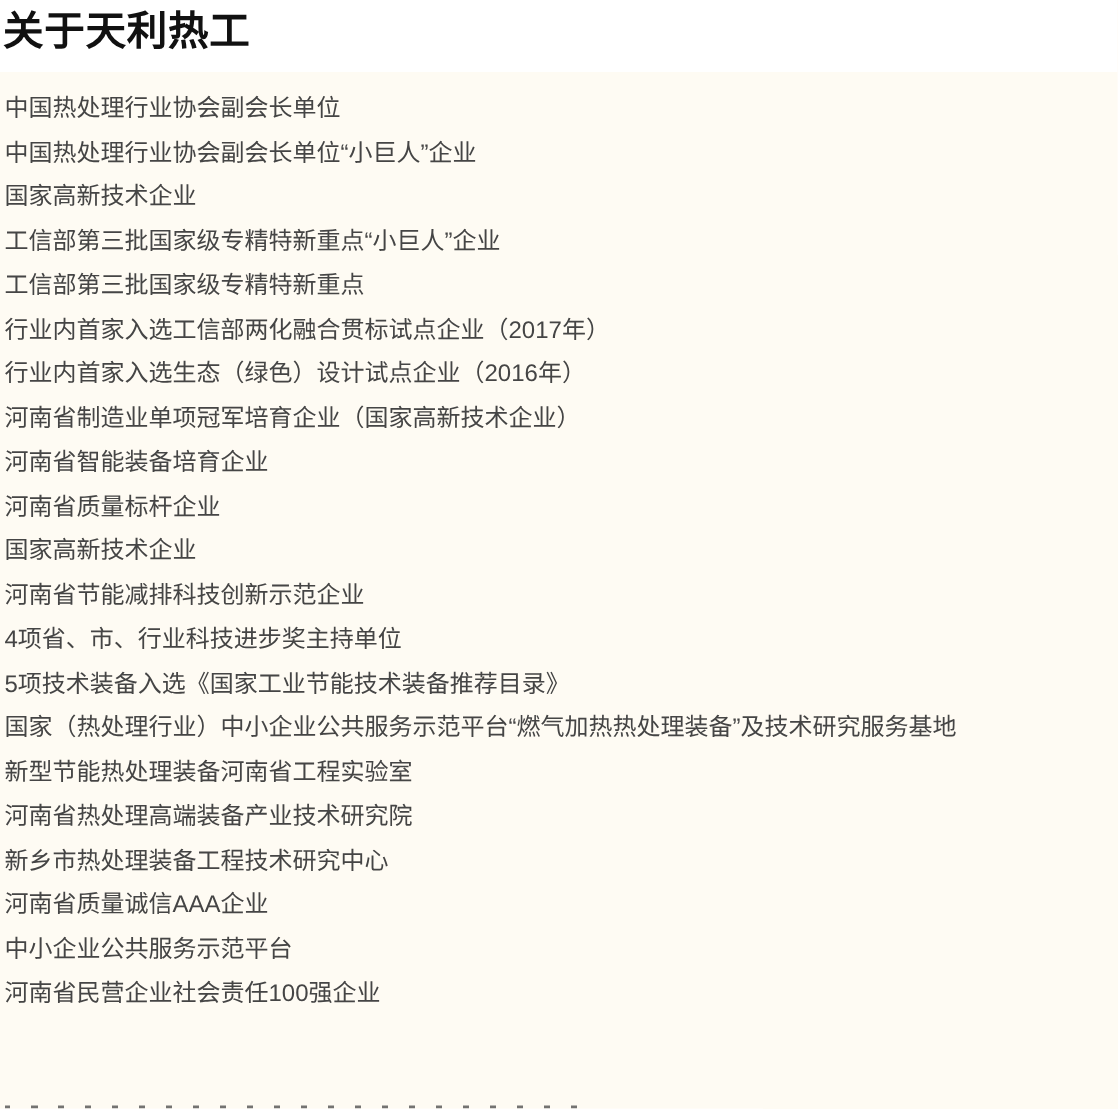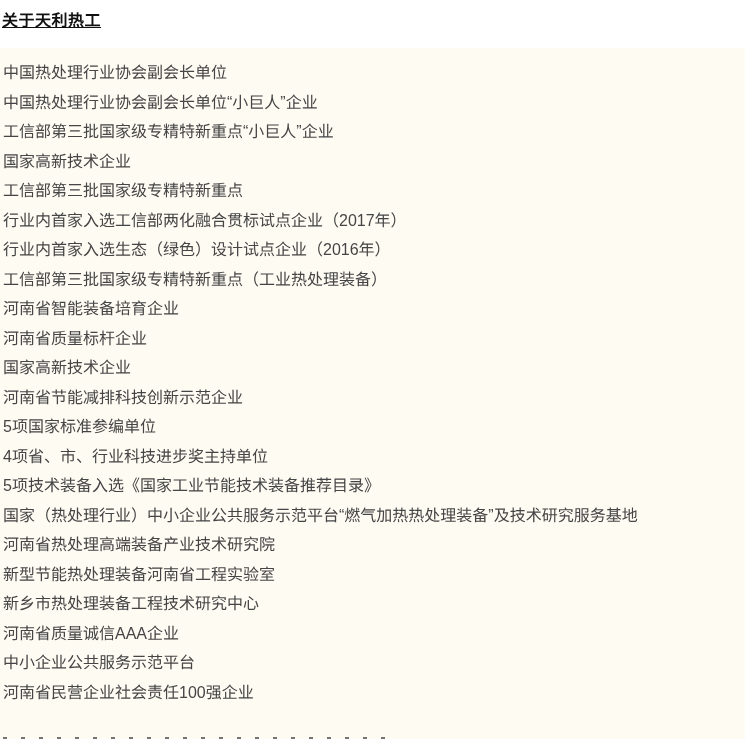--- a/index.html
+++ b/index.html
@@ -24,25 +24,24 @@
   }
   .page-header {
     height: 48px;
     background: var(--page-bg);
     padding: 10px 0 0 2px;
   }
   .page-title {
     margin: 0;
     font-family: "Liberation Sans", sans-serif;
     font-weight: bold;
-    font-size: 16px;
+    font-size: 27px;
     line-height: 22px;
     color: var(--title-color);
     letter-spacing: 0.5px;
-    text-decoration: underline;
   }
   .content-panel {
     background: var(--panel-bg);
     height: 691px;
     padding: 10px 2px 0 3px;
     overflow: hidden;
   }
   .honor-list {
     margin: 0;
     padding: 0;
@@ -74,36 +73,35 @@
 <body>
 
 <header class="page-header">
   <h1 class="page-title">关于天利热工</h1>
 </header>
 
 <main class="content-panel">
   <ul class="honor-list">
       <li class="honor-item">中国热处理行业协会副会长单位</li>
       <li class="honor-item">中国热处理行业协会副会长单位“小巨人”企业</li>
+      <li class="honor-item">国家高新技术企业</li>
       <li class="honor-item">工信部第三批国家级专精特新重点“小巨人”企业</li>
-      <li class="honor-item">国家高新技术企业</li>
       <li class="honor-item">工信部第三批国家级专精特新重点</li>
       <li class="honor-item">行业内首家入选工信部两化融合贯标试点企业（2017年）</li>
       <li class="honor-item">行业内首家入选生态（绿色）设计试点企业（2016年）</li>
-      <li class="honor-item">工信部第三批国家级专精特新重点（工业热处理装备）</li>
+      <li class="honor-item">河南省制造业单项冠军培育企业（国家高新技术企业）</li>
       <li class="honor-item">河南省智能装备培育企业</li>
       <li class="honor-item">河南省质量标杆企业</li>
       <li class="honor-item">国家高新技术企业</li>
       <li class="honor-item">河南省节能减排科技创新示范企业</li>
-      <li class="honor-item">5项国家标准参编单位</li>
       <li class="honor-item">4项省、市、行业科技进步奖主持单位</li>
       <li class="honor-item">5项技术装备入选《国家工业节能技术装备推荐目录》</li>
       <li class="honor-item">国家（热处理行业）中小企业公共服务示范平台“燃气加热热处理装备”及技术研究服务基地</li>
+      <li class="honor-item">新型节能热处理装备河南省工程实验室</li>
       <li class="honor-item">河南省热处理高端装备产业技术研究院</li>
-      <li class="honor-item">新型节能热处理装备河南省工程实验室</li>
       <li class="honor-item">新乡市热处理装备工程技术研究中心</li>
       <li class="honor-item">河南省质量诚信AAA企业</li>
       <li class="honor-item">中小企业公共服务示范平台</li>
       <li class="honor-item">河南省民营企业社会责任100强企业</li>
     </ul>
 </main>
 
 <div class="cropped-next-line"></div>
 
 </body></html>

